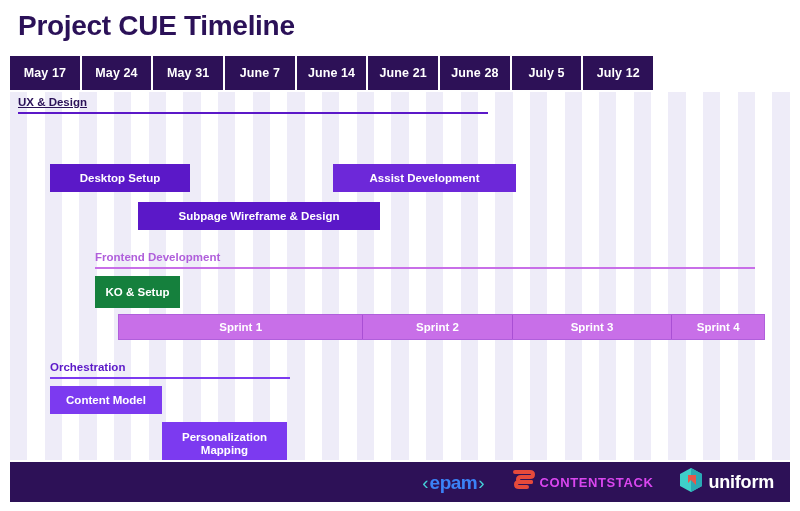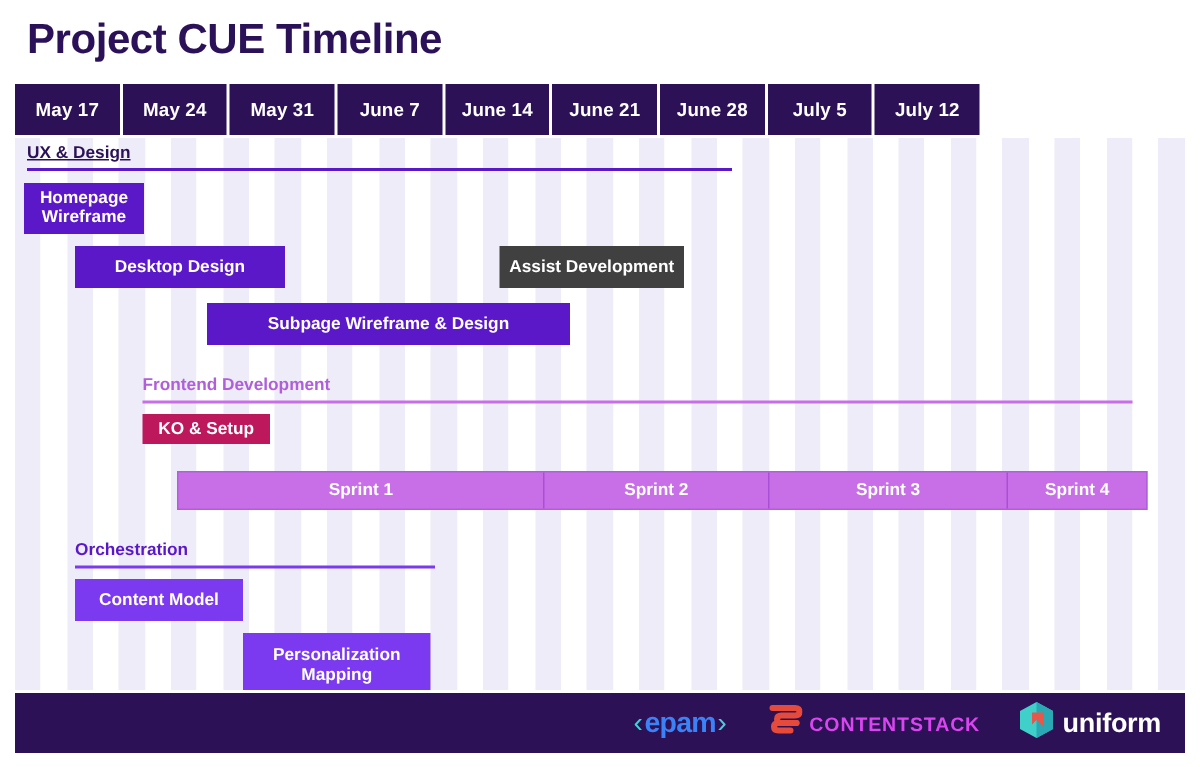--- a/index.html
+++ b/index.html
@@ -224,28 +224,26 @@
         <div class="stripe odd"></div>
         <div class="stripe even"></div>
         <div class="stripe odd"></div>
         <div class="stripe even"></div>
         <div class="stripe odd"></div>
         <div class="stripe even"></div>
       </div>
     <div class="rows">
         <div class="sec-label" style="left: 8px; top: 3px; color: rgb(43, 17, 88); text-decoration: underline;">UX &amp; Design</div>
         <div class="sec-rule" style="left: 8px; top: 20px; width: 470px; background: rgb(91, 24, 200);"></div>
-        <div class="bar" style="left: 6px; top: 30px; width: 80px; height: 34px; background: rgb(91, 24, 200);">Homepage
-Wireframe</div>
-        <div class="bar" style="left: 40px; top: 72px; width: 140px; height: 28px; background: rgb(91, 24, 200);">Desktop Design</div>
-        <div class="bar" style="left: 323px; top: 72px; width: 123px; height: 28px; background: #404040;">Assist Development</div>
+        <div class="bar" style="left: 40px; top: 72px; width: 140px; height: 28px; background: rgb(91, 24, 200);">Desktop Setup</div>
+        <div class="bar" style="left: 323px; top: 72px; width: 183px; height: 28px; background: #6d28d9;">Assist Development</div>
         <div class="bar" style="left: 128px; top: 110px; width: 242px; height: 28px; background: rgb(91, 24, 200);">Subpage Wireframe &amp; Design</div>
         <div class="sec-label" style="left: 85px; top: 158px; color: rgb(176, 95, 219);">Frontend Development</div>
         <div class="sec-rule" style="left: 85px; top: 175px; width: 660px; background: rgb(200, 111, 232);"></div>
-        <div class="bar" style="left: 85px; top: 184px; width: 85px; height: 20px; background: #be185d;">KO &amp; Setup</div>
+        <div class="bar" style="left: 85px; top: 184px; width: 85px; height: 32px; background: #15803d;">KO &amp; Setup</div>
         <div class="sprint-bar" style="left: 108px; top: 222px; width: 647px; height: 26px; background: rgb(200, 111, 232);">
           <div class="sprint-seg" style="width: 245px;">Sprint 1</div>
           <div class="sprint-seg" style="width: 150px;">Sprint 2</div>
           <div class="sprint-seg" style="width: 160px;">Sprint 3</div>
           <div class="sprint-seg" style="width: 92px;">Sprint 4</div>
         </div>
         <div class="sec-label" style="left: 40px; top: 268px; color: rgb(91, 24, 200);">Orchestration</div>
         <div class="sec-rule" style="left: 40px; top: 285px; width: 240px; background: rgb(124, 58, 240);"></div>
         <div class="bar" style="left: 40px; top: 294px; width: 112px; height: 28px; background: rgb(124, 58, 240);">Content Model</div>
         <div class="bar" style="left: 152px; top: 330px; width: 125px; height: 44px; background: rgb(124, 58, 240);">Personalization

